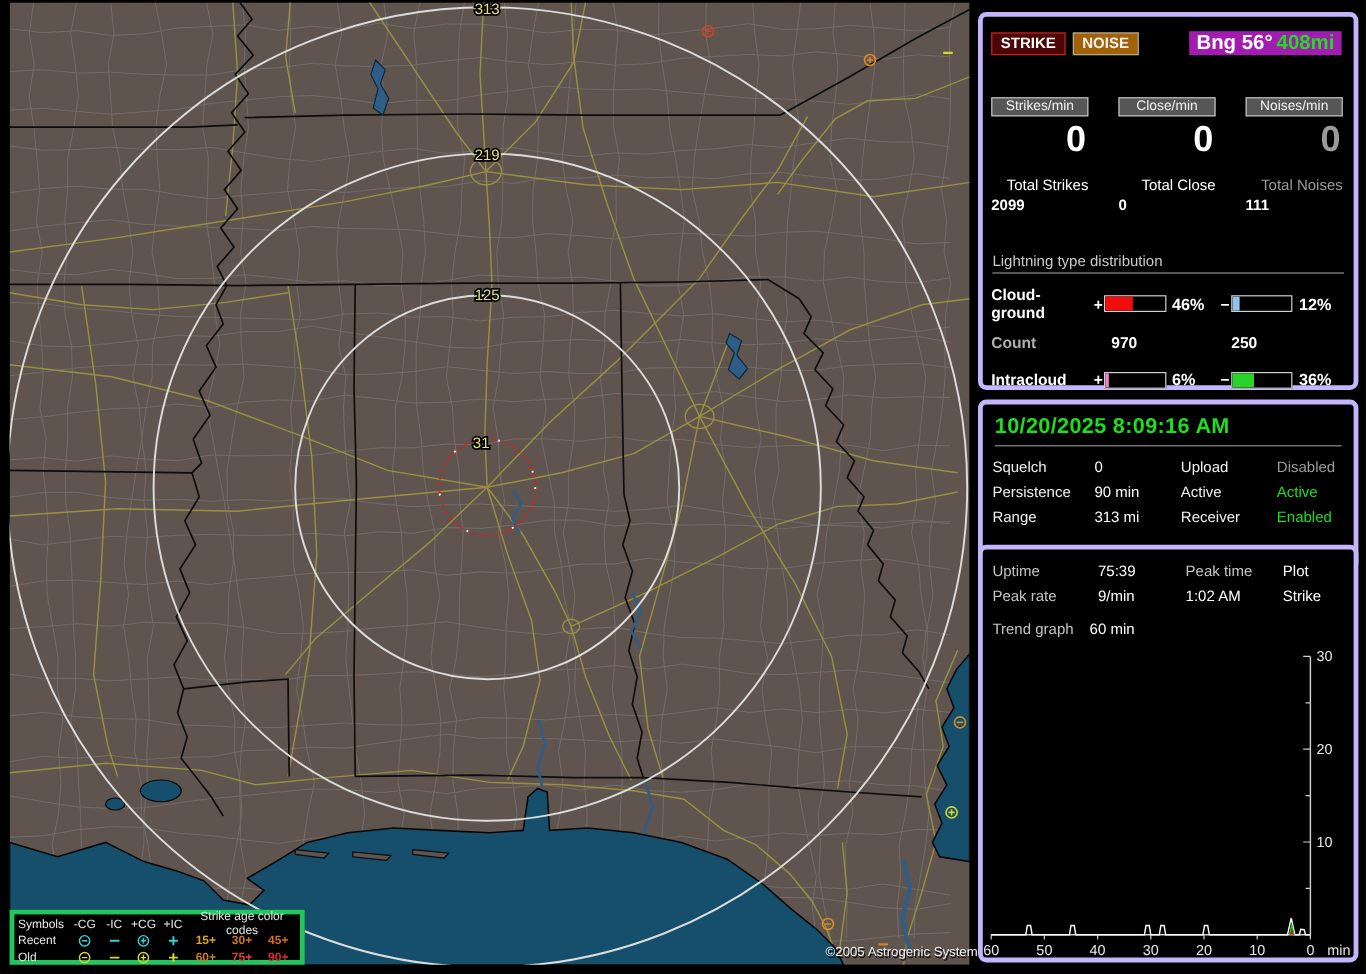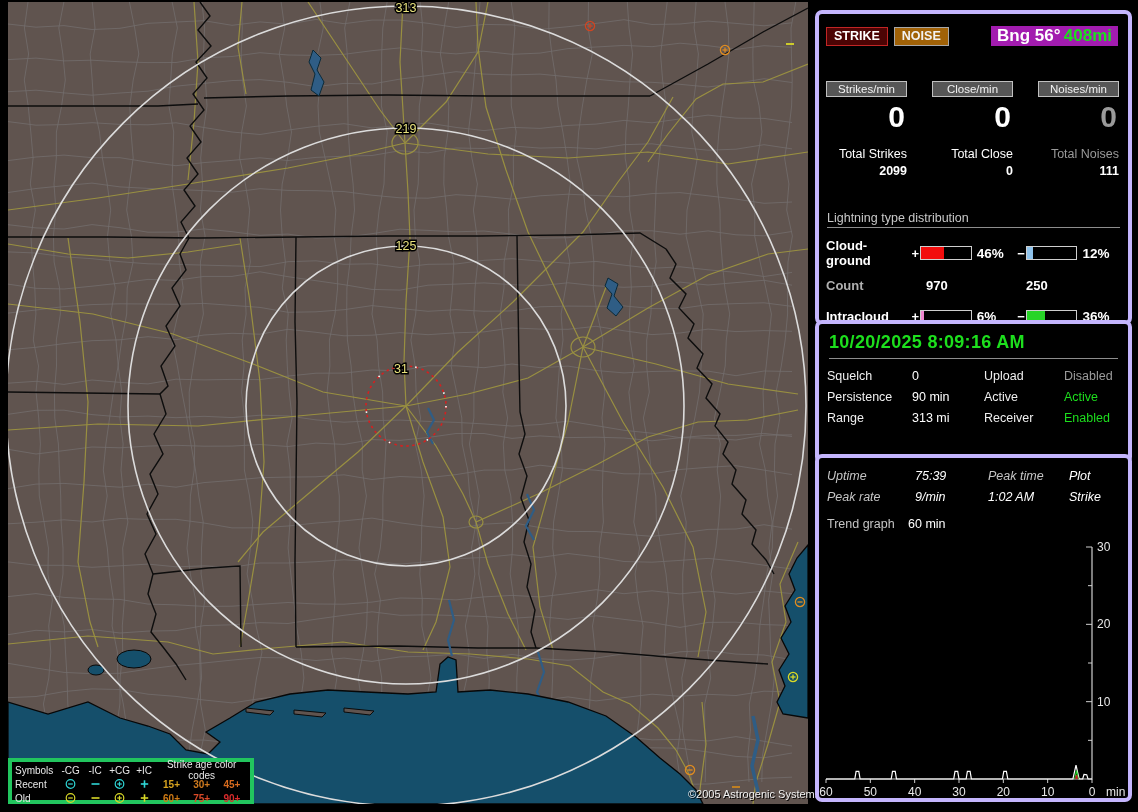--- a/index.html
+++ b/index.html
@@ -15,39 +15,39 @@
   .lg-sym{width:26px;text-align:center;}
   .lg-age{width:32px;text-align:center;font-weight:bold;}
   .lg-agehdr{width:96px;text-align:center;}
   .lg-sym svg{vertical-align:-2px;}
   #copyright{position:absolute;left:680px;top:786px;width:118px;font-size:11px;color:#f0f0f0;
              text-shadow:1px 1px 0 #000;white-space:nowrap;}
   
   .panel{position:absolute;left:815px;width:317px;background:#000;border:4px solid #c4b5fd;
          border-radius:7px;box-sizing:border-box;font-size:12.5px;}
   #panel-counters{top:10px;height:315px;}
-  #panel-status{top:320px;height:144px;}
+  #panel-status{top:333px;height:144px;}
   #panel-stats{top:454px;height:348px;}
   
   .p1-row1{display:flex;align-items:center;margin:12px 10px 0 7px;}
   .btn{height:19px;line-height:17px;box-sizing:border-box;font-weight:bold;font-size:12.5px;
        padding:0 7px;text-align:center;}
   .btn-strike{background:#4c0404;border:1px solid #c22525;color:#fff;}
   .btn-noise{background:#a16207;border:1px solid #a8a8a8;color:#f2f2f2;margin-left:6px;}
   .bng-box{margin-left:auto;width:127px;height:20px;background:#a21caf;display:flex;
            justify-content:space-between;align-items:center;padding:0 6px;box-sizing:border-box;
            font-weight:bold;font-size:17px;}
   .bng-dist{color:#1ddf1d;}
   .p1-grid{display:grid;grid-template-columns:81px 81px 81px;justify-content:space-between;
            padding:0 9px 0 7px;}
   .rate-btn{margin-top:35px;background:#565656;border:1px solid #c0c0c0;color:#f2f2f2;
             font-size:11.5px;text-align:center;height:16px;line-height:14px;box-sizing:border-box;}
   .rate-val{margin-top:4px;font-size:30px;font-weight:bold;text-align:right;padding-right:2px;line-height:32px;}
   .total-lbl{margin-top:14px;text-align:right;}
-  .total-val{margin-top:3px;text-align:right;font-weight:bold;}
+  .total-val{margin-top:3px;text-align:left;font-weight:bold;}
   .dim{color:#9a9a9a !important;}
   .dist-title{margin:33px 8px 0;color:#c8c8c8;border-bottom:1px solid #8d8d8d;padding-bottom:2px;font-size:12.5px;}
   .dist-row{display:flex;align-items:center;margin:10px 8px 0 7px;font-weight:bold;font-size:13px;}
   .dist-label{width:90px;}
   .dist-sign{width:10px;text-align:center;}
   .dist-bar{width:53px;height:12px;border:1px solid #cfcfcf;background:#000;box-sizing:content-box;
             position:relative;overflow:hidden;}
   .dist-fill{position:absolute;left:0;top:0;bottom:0;}
   .dist-pct{width:40px;padding-left:5px;font-size:13.5px;}
   .dist-neg{margin-left:2px;}
@@ -55,21 +55,21 @@
   .count-lbl{width:100px;color:#b0b0b0;}
   .count-v1{width:100px;}
   .mt-ic{margin-top:16px;}
   
   .datetime{margin:8px 10px 0;color:#1ddf1d;font-weight:bold;font-size:18px;letter-spacing:0.3px;
             border-bottom:1px solid #8d8d8d;padding-bottom:5px;}
   .grid4{display:grid;grid-template-columns:85px 72px 80px 1fr;row-gap:7px;margin:10px 10px 0 8px;}
   .lbl{color:#efefef;} .val{color:#fff;}
   .g-green{color:#1ddf1d;} .g-dim{color:#9c9c9c;}
   
-  .grid4s{display:grid;grid-template-columns:88px 73px 81px 1fr;row-gap:7px;margin:11px 10px 0 8px;font-style:italic;}
+  .grid4s{display:grid;grid-template-columns:88px 73px 81px 1fr;row-gap:7px;margin:11px 10px 0 8px;}
   .slbl{color:#c4c4c4;}
   .trend-row{display:flex;margin:13px 10px 0 8px;}
   .trend-lbl{color:#c4c4c4;width:81px;}
   #trend-svg{position:absolute;left:0;top:0;pointer-events:none;}
 </style>
 </head>
 <body>
 
 <div id="screen">
 

